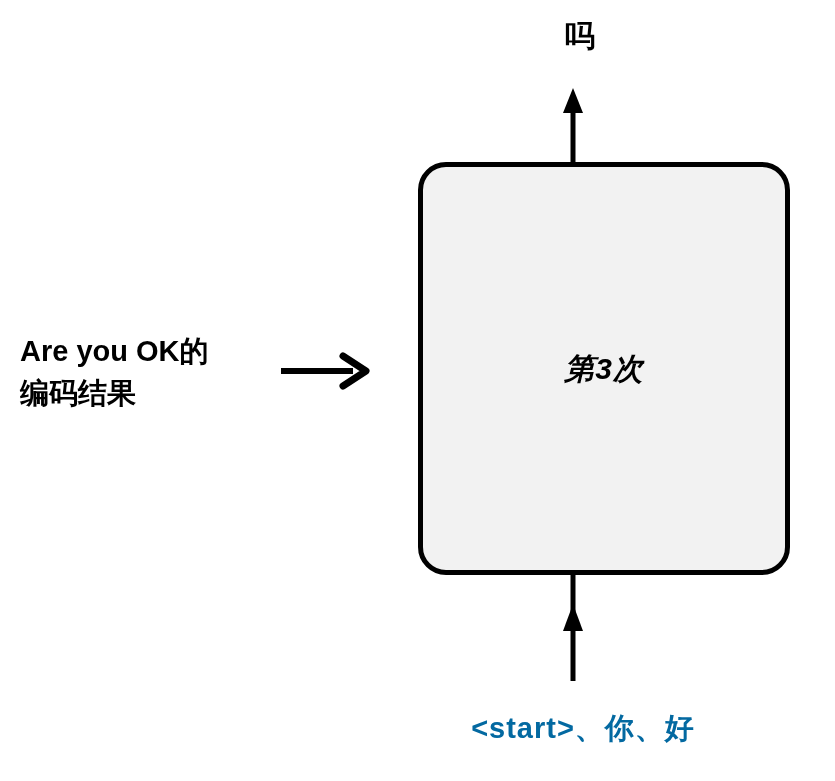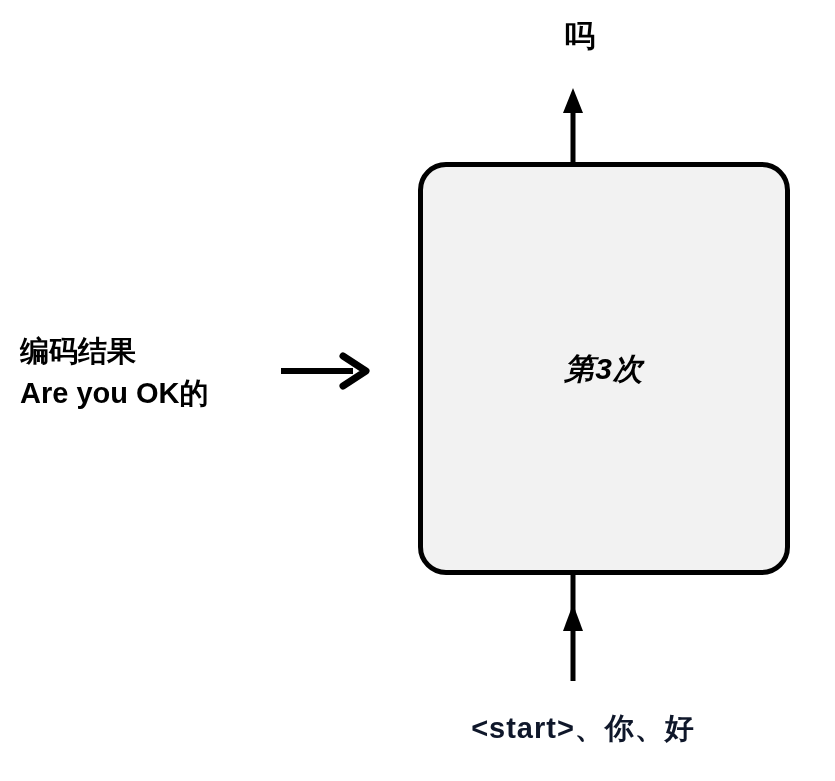--- a/index.html
+++ b/index.html
@@ -66,21 +66,21 @@
     color: #000000;
   }
   .bottom-label {
     position: absolute;
     left: 428px;
     top: 707px;
     width: 310px;
     text-align: center;
     font-size: 29px;
     line-height: 42px;
-    color: #0f172a;
+    color: #0369a1;
     letter-spacing: 1px;
   }
 </style>
 </head>
 <body>
 
 <div class="canvas">
 
   <svg class="arrows-svg" viewBox="0 0 835 781" xmlns="http://www.w3.org/2000/svg">
 
@@ -100,19 +100,19 @@
     </g>
   </svg>
 
   <div class="output-label">吗</div>
 
   <div class="inference-box" style="background-color: rgb(242, 242, 242);">
     <div class="line">第3次</div>
   </div>
 
   <div class="left-label">
+    <div>Are you OK的</div>
     <div>编码结果</div>
-    <div>Are you OK的</div>
   </div>
 
   <div class="bottom-label">&lt;start&gt;、你、好</div>
 
 </div>
 
 </body></html>

